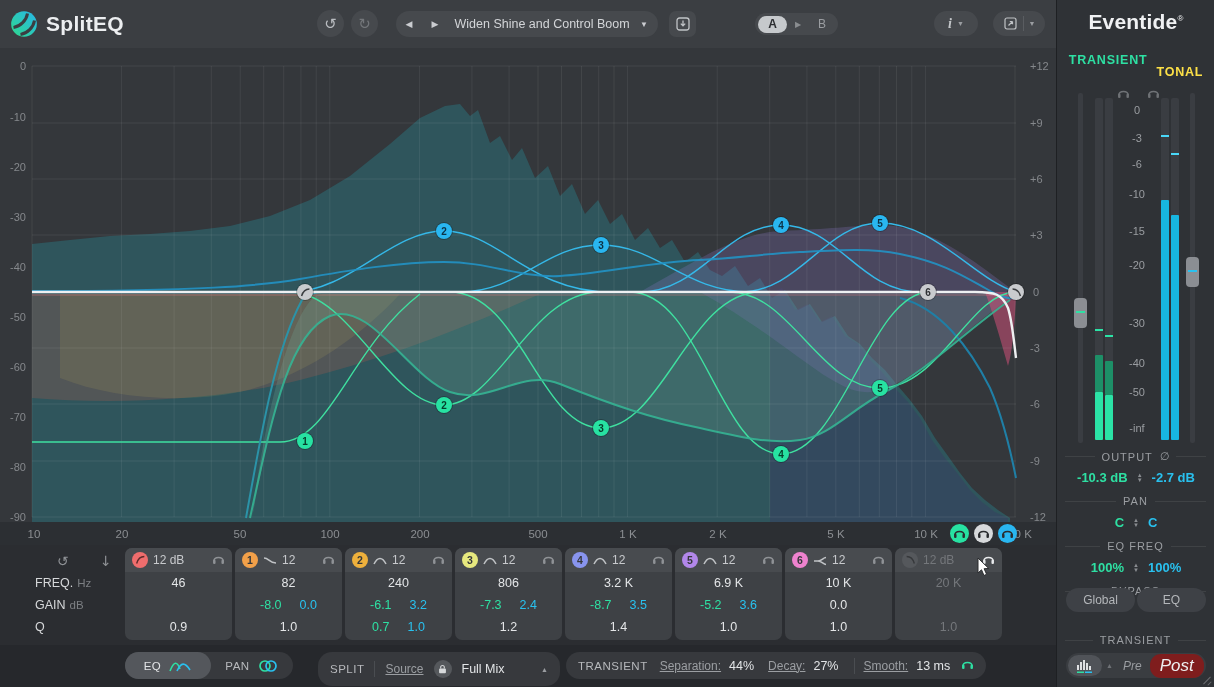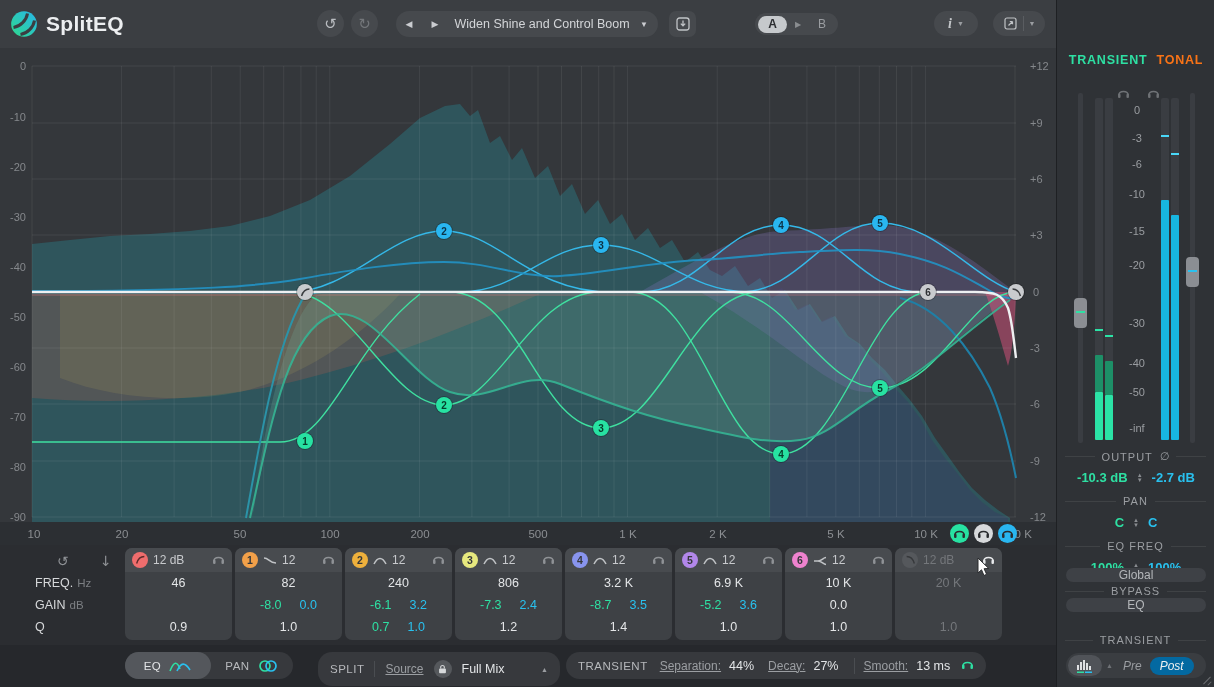--- a/index.html
+++ b/index.html
@@ -81,47 +81,47 @@
   .lock-chip{width:18px;height:18px;border-radius:50%;background:#55585c;color:#d7d9db;
     display:flex;align-items:center;justify-content:center;}
   
   #rightpanel{position:absolute;left:1056px;top:0;width:158px;height:687px;background:#2f3236;
     border-left:1px solid #1e2023;box-sizing:border-box;}
   .brand{position:absolute;left:0;top:10px;width:158px;text-align:center;color:#f0f1f3;
     font-size:21px;font-weight:800;letter-spacing:.2px;}
   .brand sup{font-size:8px;font-weight:400;}
   .tabs{position:absolute;left:0;top:53px;width:158px;display:flex;justify-content:center;gap:9px;
     font-size:12.5px;font-weight:700;letter-spacing:.8px;}
-  .tab-transient{color:#2ee0a3;} .tab-tonal{color:#f97316;}
+  .tab-transient{color:#2ee0a3;} .tab-tonal{color:#fde047;margin-top:12px;}
   #meters{position:absolute;left:0;top:85px;width:158px;height:360px;}
   .mtrack{position:absolute;top:13px;height:342px;width:8px;background:#3a3d42;border-radius:2px;}
   .mfill{position:absolute;width:8px;border-radius:1px;}
   .mtick{position:absolute;width:8px;height:2px;}
   .ftrack{position:absolute;top:8px;height:350px;width:5px;background:#3a3d42;border-radius:2px;}
   .fhandle{position:absolute;width:13px;height:30px;border-radius:4px;background:#8b8e93;}
   .fhandle::after{content:"";position:absolute;left:2px;right:2px;top:13px;height:2px;background:var(--ln);}
   .mscale{position:absolute;width:36px;text-align:center;color:#9a9da1;font-size:11px;left:62px;}
   .hp-mini{position:absolute;top:0;color:#6f7276;}
   .sec-label{position:absolute;left:8px;right:8px;display:flex;align-items:center;gap:7px;
     color:#9b9ea2;font-size:11px;letter-spacing:1px;justify-content:center;}
   .sec-label::before,.sec-label::after{content:"";flex:1;height:1px;background:rgba(255,255,255,.08);}
   .val-row{position:absolute;left:0;width:158px;display:flex;align-items:center;
     justify-content:center;gap:9px;font-size:13px;font-weight:700;}
   .val-t{color:#2ee0a3;} .val-n{color:#29c1ef;}
   .stepper{display:flex;flex-direction:column;line-height:5px;color:#8a8d91;font-size:6px;}
-  .byp-btns{position:absolute;left:9px;top:568px;width:140px;display:flex;gap:16px;flex-direction:column;}
+  .byp-btns{position:absolute;left:9px;top:588px;width:140px;display:flex;gap:2px;}
   .byp-btn{flex:1;height:24px;border-radius:13px;background:#3e4146;color:#b4b7ba;
     font-size:12px;display:flex;align-items:center;justify-content:center;}
   .ana-row{position:absolute;left:9px;top:653px;width:140px;height:25px;border-radius:13px;
     background:#3a3d41;display:flex;align-items:center;padding:0 2px;box-sizing:border-box;gap:4px;font-style:italic;}
   .hist-btn{width:34px;height:21px;border-radius:11px;background:#505archive3:#505358;background:#505358;
     display:flex;align-items:center;justify-content:center;}
   .ana-caret{color:#6f7276;font-size:7px;}
   .ana-pre{color:#9a9da1;font-size:12px;margin-left:6px;}
-  .ana-post{background:#0369a1;color:#eef0f1;font-size:12px;border-radius:11px;
+  .ana-post{background:#7f1d1d;color:#eef0f1;font-size:17px;border-radius:11px;
     padding:2px 10px;margin-left:4px;}
   .corner-grip{position:absolute;right:2px;bottom:2px;width:10px;height:10px;}
   .corner-grip::before,.corner-grip::after{content:"";position:absolute;background:#6a6d71;height:1px;}
   .corner-grip::before{width:10px;transform:rotate(-45deg);top:5px;}
   .corner-grip::after{width:5px;transform:rotate(-45deg);top:8px;left:5px;}
 </style>
 </head>
 <body>
 
 <div id="topbar">
@@ -568,20 +568,21 @@
         <span><svg width="13" height="12" viewBox="0 0 14 13">
             <path d="M2,9 C2,3.5 12,3.5 12,9" fill="none" stroke="currentColor" stroke-width="1.6"></path>
             <rect x="1.1" y="7.4" width="2.7" height="4.6" rx="1.2" fill="currentColor"></rect>
             <rect x="10.2" y="7.4" width="2.7" height="4.6" rx="1.2" fill="currentColor"></rect>
           </svg></span>
       </span>
   </div>
 </div>
 
 <div id="rightpanel">
+  <div class="brand"><span>Eventide</span><sup>®</sup></div>
   <div class="tabs">
     <span class="tab-transient">TRANSIENT</span>
     <span class="tab-tonal">TONAL</span>
   </div>
   <div id="meters">
     <span class="hp-mini" style="left:60px;"><span><svg width="13" height="12" viewBox="0 0 14 13">
             <path d="M2,9 C2,3.5 12,3.5 12,9" fill="none" stroke="currentColor" stroke-width="1.6"></path>
             <rect x="1.1" y="7.4" width="2.7" height="4.6" rx="1.2" fill="currentColor"></rect>
             <rect x="10.2" y="7.4" width="2.7" height="4.6" rx="1.2" fill="currentColor"></rect>
           </svg></span></span>

